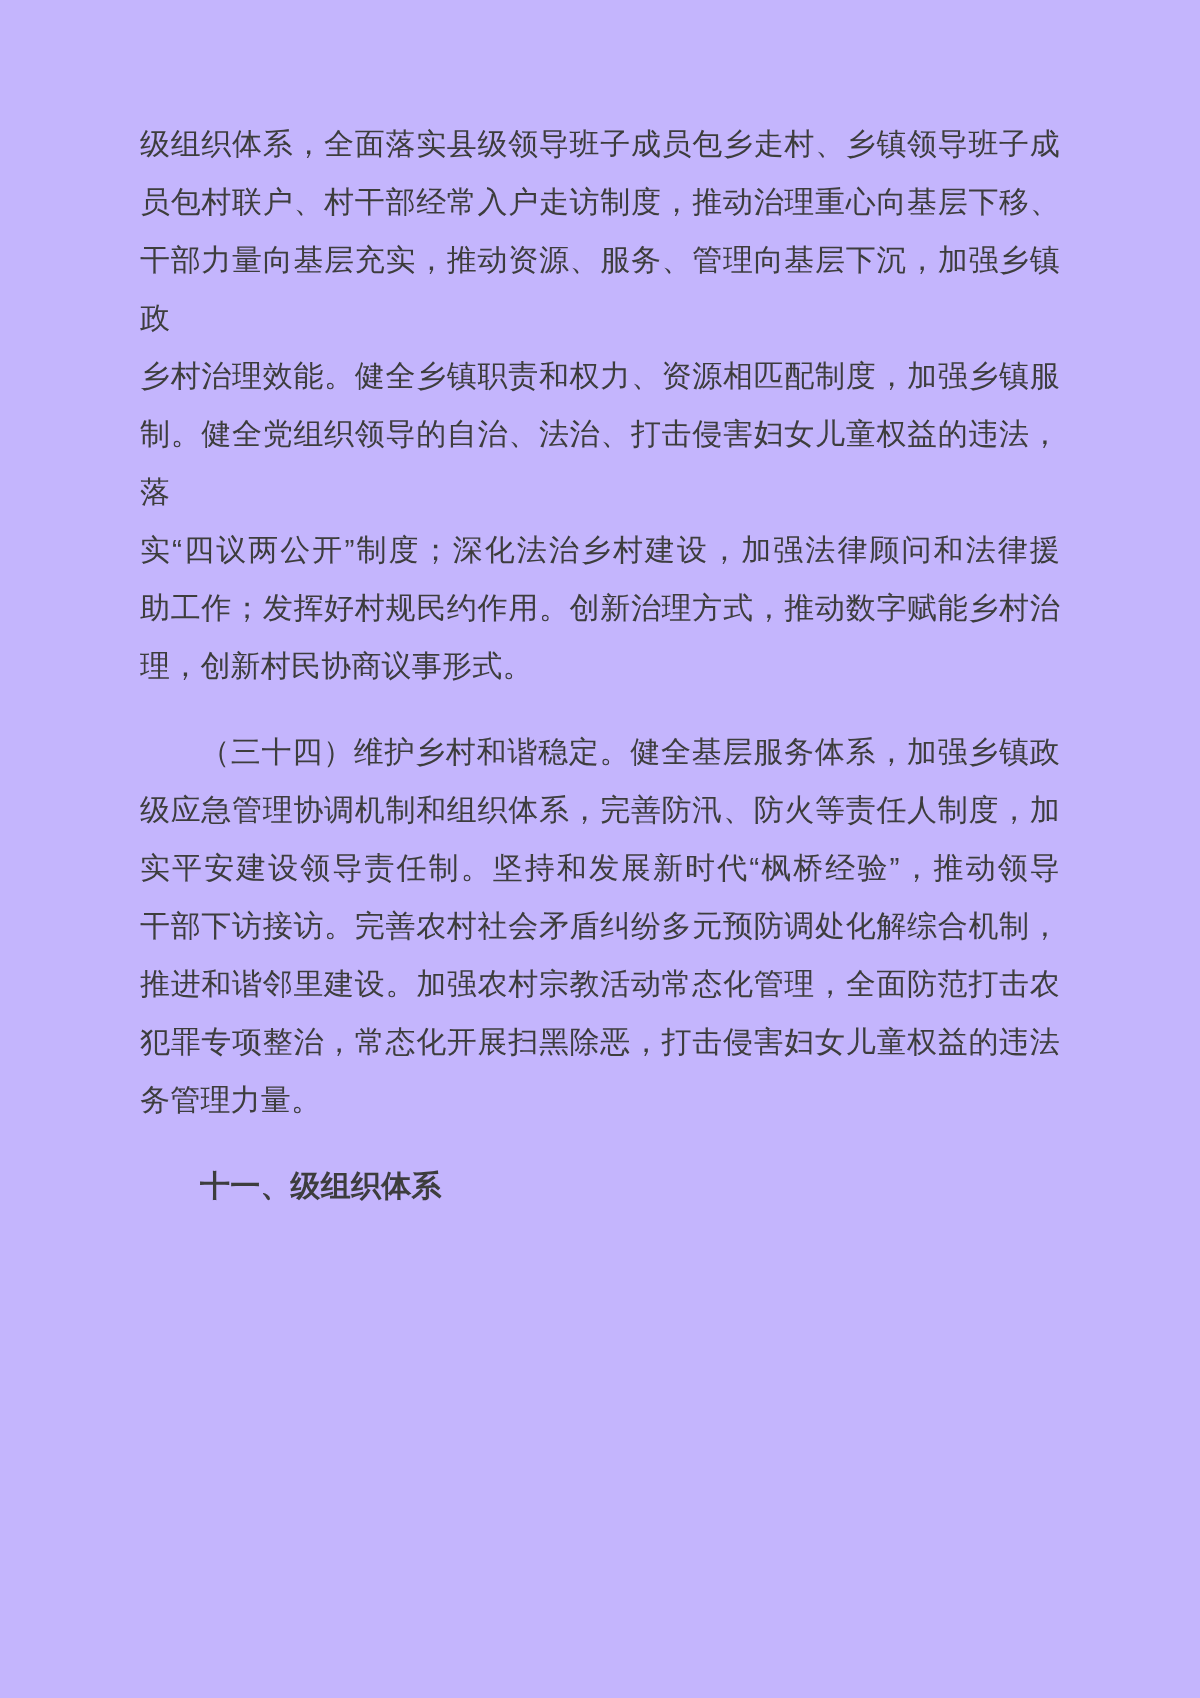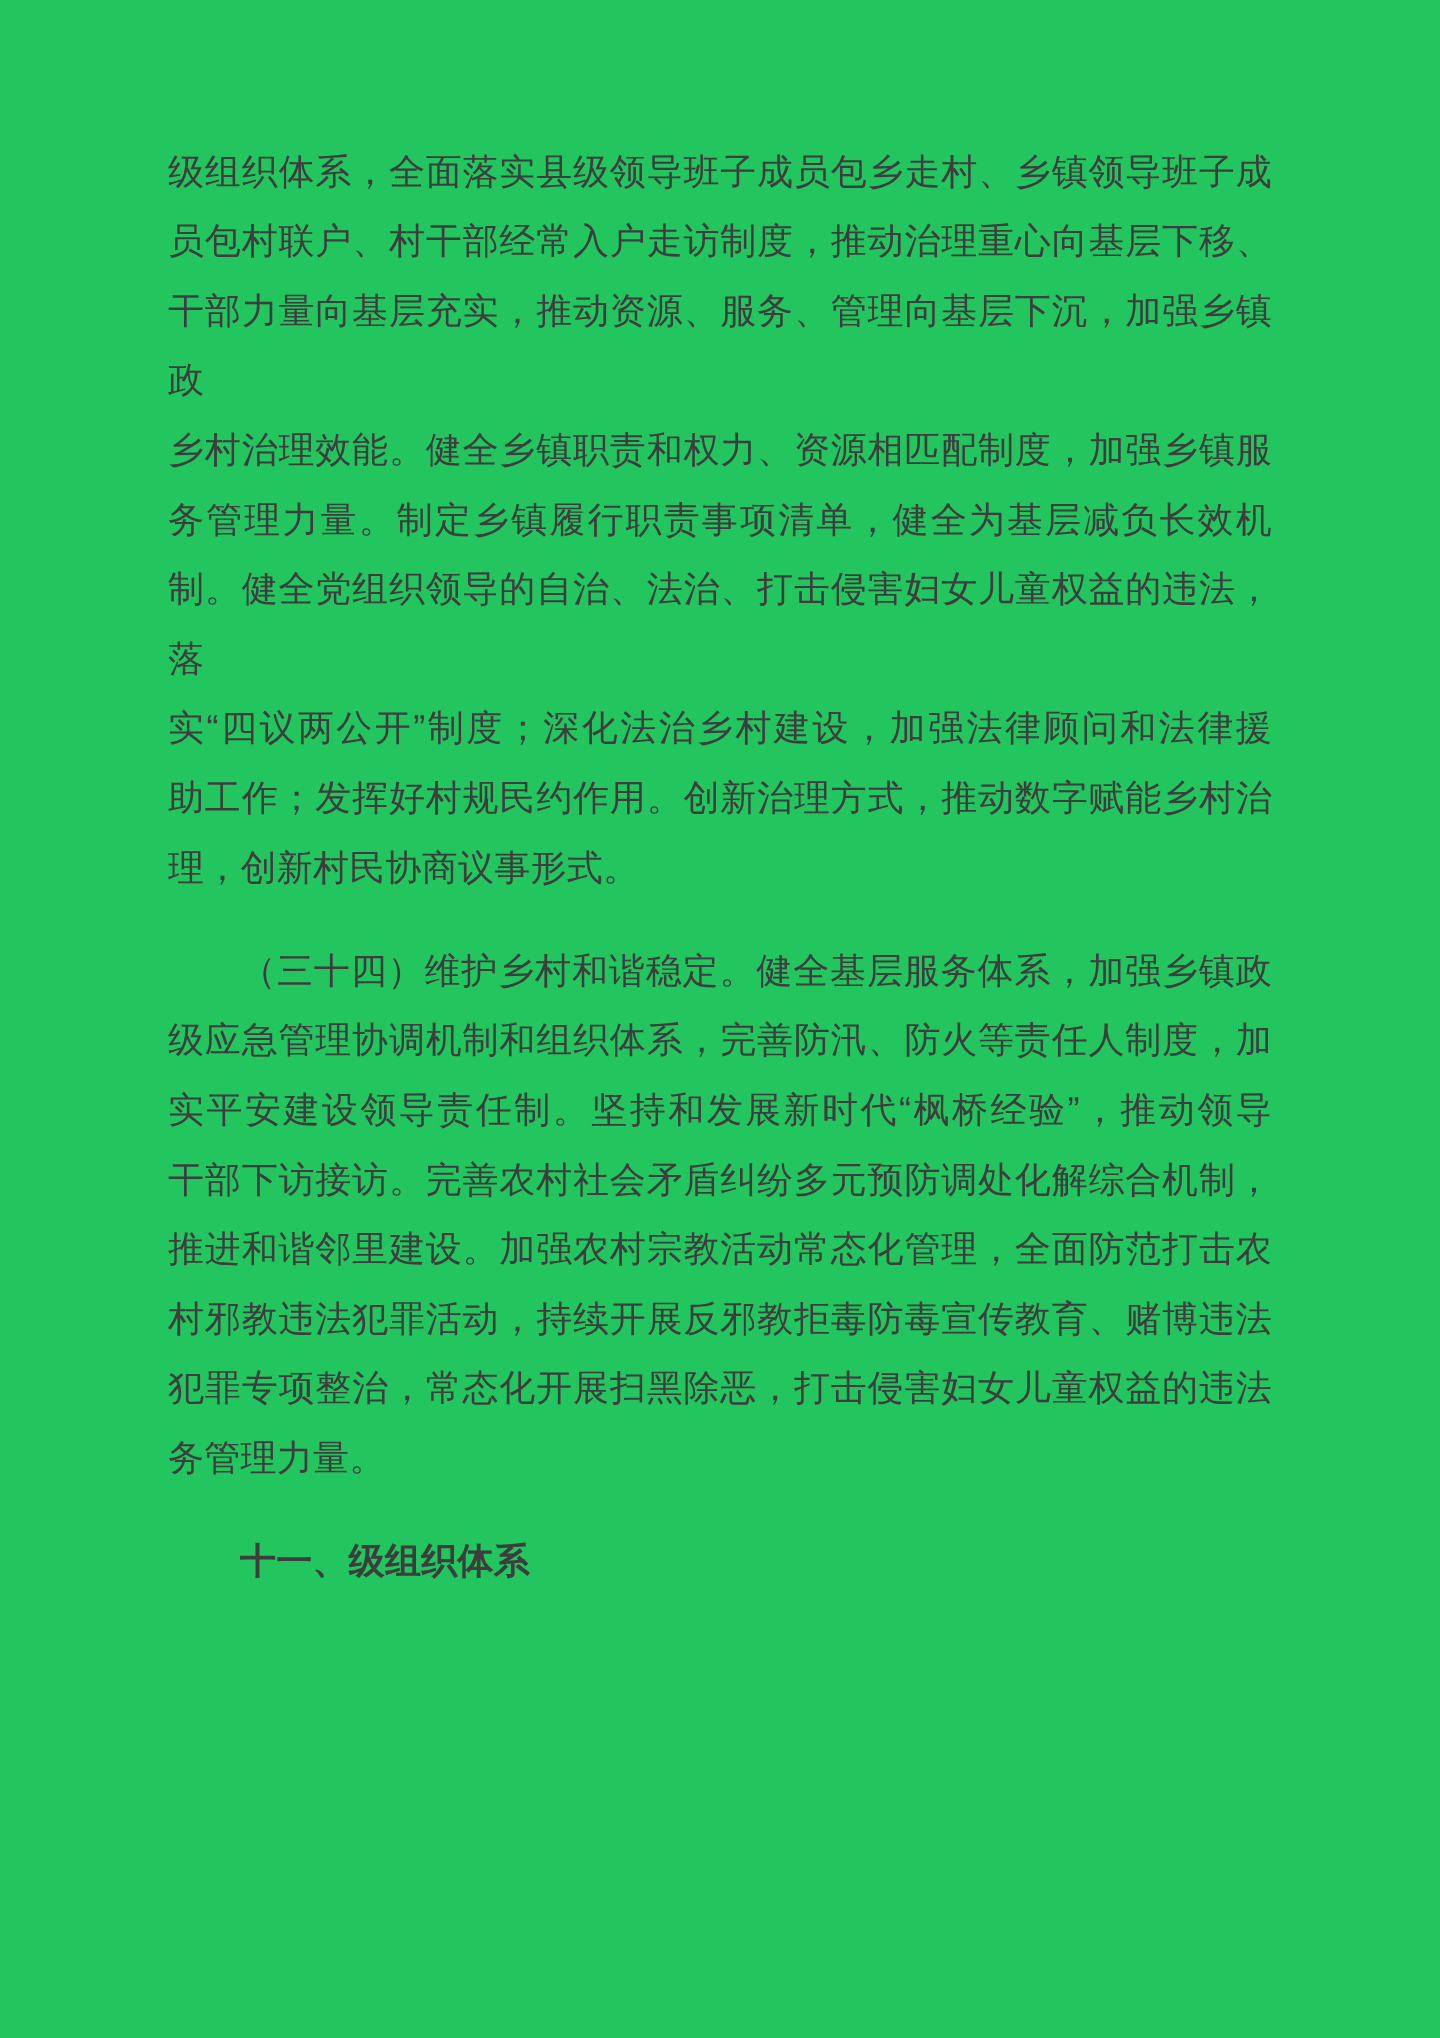--- a/index.html
+++ b/index.html
@@ -10,21 +10,21 @@
   body {
     width: 1200px;
     height: 1698px;
     overflow: hidden;
   }
   .page {
     box-sizing: border-box;
     width: 1200px;
     height: 1698px;
     padding: 115px 140px 0 140px;
-    background: #22c55e;
+    background: #c4b5fd;
     font-family: "Liberation Sans", "DejaVu Sans", sans-serif;
     color: #3d3d3d;
   }
   .para, .heading {
     margin: 0 0 28px 0;
   }
   .line {
     font-size: 30px;
     line-height: 58px;
     text-align: justify;
@@ -46,33 +46,31 @@
 </head>
 <body>
 
 <div class="page">
   <div>
       <div class="para">
         <div class="line">级组织体系，全面落实县级领导班子成员包乡走村、乡镇领导班子成</div>
         <div class="line">员包村联户、村干部经常入户走访制度，推动治理重心向基层下移、</div>
         <div class="line">干部力量向基层充实，推动资源、服务、管理向基层下沉，加强乡镇政</div>
         <div class="line">乡村治理效能。健全乡镇职责和权力、资源相匹配制度，加强乡镇服</div>
-        <div class="line">务管理力量。制定乡镇履行职责事项清单，健全为基层减负长效机</div>
         <div class="line">制。健全党组织领导的自治、法治、打击侵害妇女儿童权益的违法，落</div>
         <div class="line">实“四议两公开”制度；深化法治乡村建设，加强法律顾问和法律援</div>
         <div class="line">助工作；发挥好村规民约作用。创新治理方式，推动数字赋能乡村治</div>
         <div class="line last">理，创新村民协商议事形式。</div>
       </div>
       <div class="para">
         <div class="line indent">（三十四）维护乡村和谐稳定。健全基层服务体系，加强乡镇政</div>
         <div class="line">级应急管理协调机制和组织体系，完善防汛、防火等责任人制度，加</div>
         <div class="line">实平安建设领导责任制。坚持和发展新时代“枫桥经验”，推动领导</div>
         <div class="line">干部下访接访。完善农村社会矛盾纠纷多元预防调处化解综合机制，</div>
         <div class="line">推进和谐邻里建设。加强农村宗教活动常态化管理，全面防范打击农</div>
-        <div class="line">村邪教违法犯罪活动，持续开展反邪教拒毒防毒宣传教育、赌博违法</div>
         <div class="line">犯罪专项整治，常态化开展扫黑除恶，打击侵害妇女儿童权益的违法</div>
         <div class="line last">务管理力量。</div>
       </div>
       <div class="heading">
         <div class="line last indent">十一、级组织体系</div>
       </div>
     </div>
 </div>
 
 </body></html>

